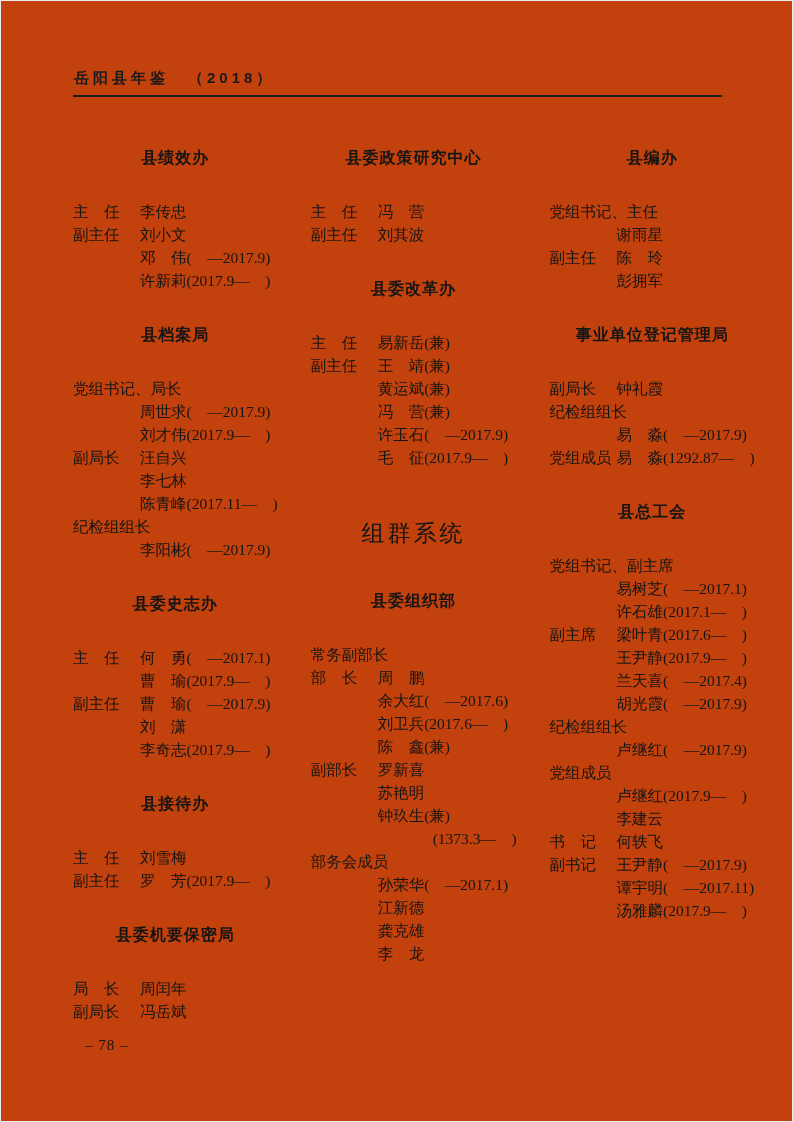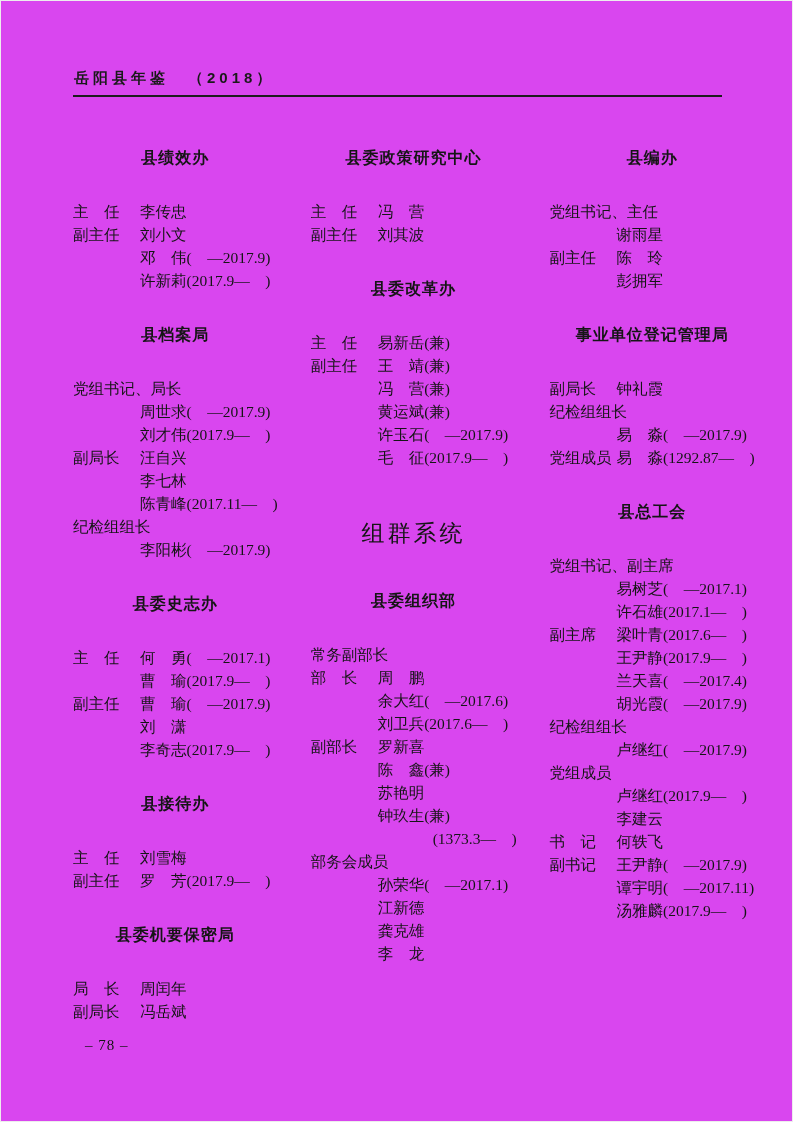--- a/index.html
+++ b/index.html
@@ -1,20 +1,20 @@
 <!DOCTYPE html>
 <html lang="zh"><head>
 <meta charset="utf-8">
 <style>
   html,body{margin:0;padding:0;background:#e9e9e9;}
   .page{
     position:relative;
     width:793px;height:1122px;
     margin:0 auto;
-    background:#d946ef;
+    background:#c2410c;
     border:1px solid #ededed;
     box-sizing:border-box;
     color:#151515;
     font-family:"Liberation Serif","DejaVu Serif",serif;
     overflow:hidden;
   }
   .page-header{
     position:absolute;left:73px;top:68px;
     font-family:"Liberation Sans","DejaVu Sans",sans-serif;
     font-weight:bold;font-size:15px;letter-spacing:4px;
@@ -105,34 +105,34 @@
     <div class="column">
         <div class="section">
           <div class="section-title">县委政策研究中心</div>
           <div class="row"><span class="role">主　任</span><span class="name">冯　营</span></div>
           <div class="row"><span class="role">副主任</span><span class="name">刘其波</span></div>
         </div>
         <div class="section">
           <div class="section-title">县委改革办</div>
           <div class="row"><span class="role">主　任</span><span class="name">易新岳(兼)</span></div>
           <div class="row"><span class="role">副主任</span><span class="name">王　靖(兼)</span></div>
+          <div class="row"><span class="role"></span><span class="name">黄运斌(兼)</span></div>
           <div class="row"><span class="role"></span><span class="name">冯　营(兼)</span></div>
-          <div class="row"><span class="role"></span><span class="name">黄运斌(兼)</span></div>
           <div class="row"><span class="role"></span><span class="name">许玉石(　—2017.9)</span></div>
           <div class="row"><span class="role"></span><span class="name">毛　征(2017.9—　)</span></div>
         </div>
         <div class="divider-title">组群系统</div>
         <div class="section">
           <div class="section-title">县委组织部</div>
           <div class="row"><span class="role">常务副部长</span><span class="name"></span></div>
           <div class="row"><span class="role">部　长</span><span class="name">周　鹏</span></div>
           <div class="row"><span class="role"></span><span class="name">余大红(　—2017.6)</span></div>
           <div class="row"><span class="role"></span><span class="name">刘卫兵(2017.6—　)</span></div>
+          <div class="row"><span class="role"></span><span class="name">陈　鑫(兼)</span></div>
           <div class="row"><span class="role">副部长</span><span class="name">罗新喜</span></div>
-          <div class="row"><span class="role"></span><span class="name">陈　鑫(兼)</span></div>
           <div class="row"><span class="role"></span><span class="name">苏艳明</span></div>
           <div class="row"><span class="role"></span><span class="name">钟玖生(兼)</span></div>
           <div class="row indent2"><span class="role"></span><span class="name">(1373.3—　)</span></div>
           <div class="row"><span class="role">部务会成员</span><span class="name"></span></div>
           <div class="row"><span class="role"></span><span class="name">孙荣华(　—2017.1)</span></div>
           <div class="row"><span class="role"></span><span class="name">江新德</span></div>
           <div class="row"><span class="role"></span><span class="name">龚克雄</span></div>
           <div class="row"><span class="role"></span><span class="name">李　龙</span></div>
         </div>
       </div>

